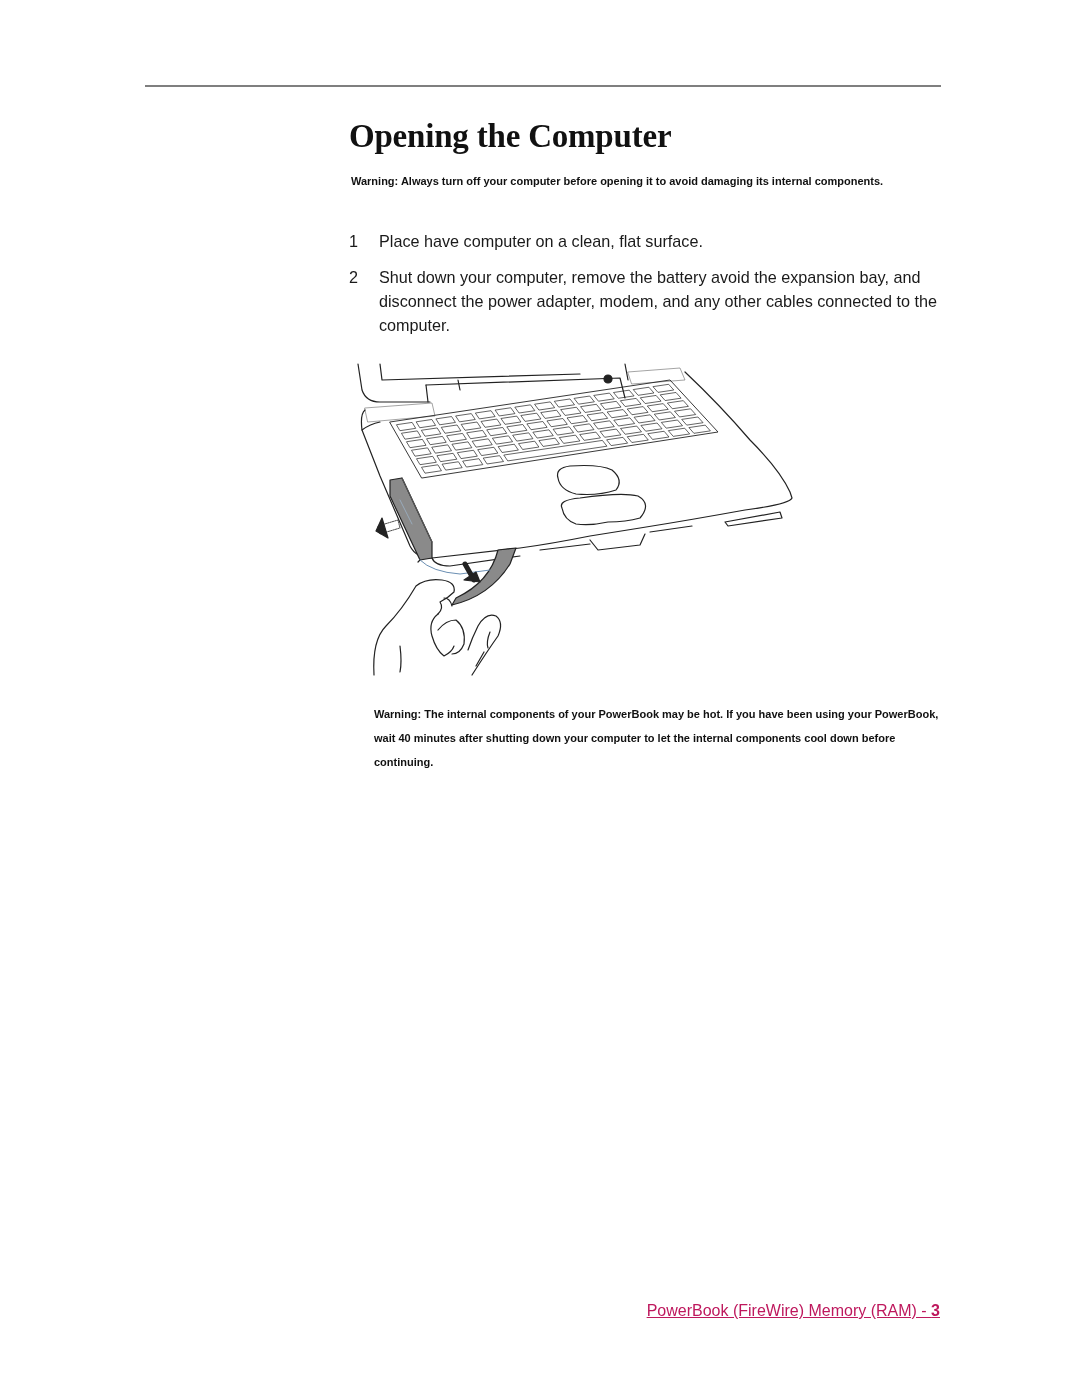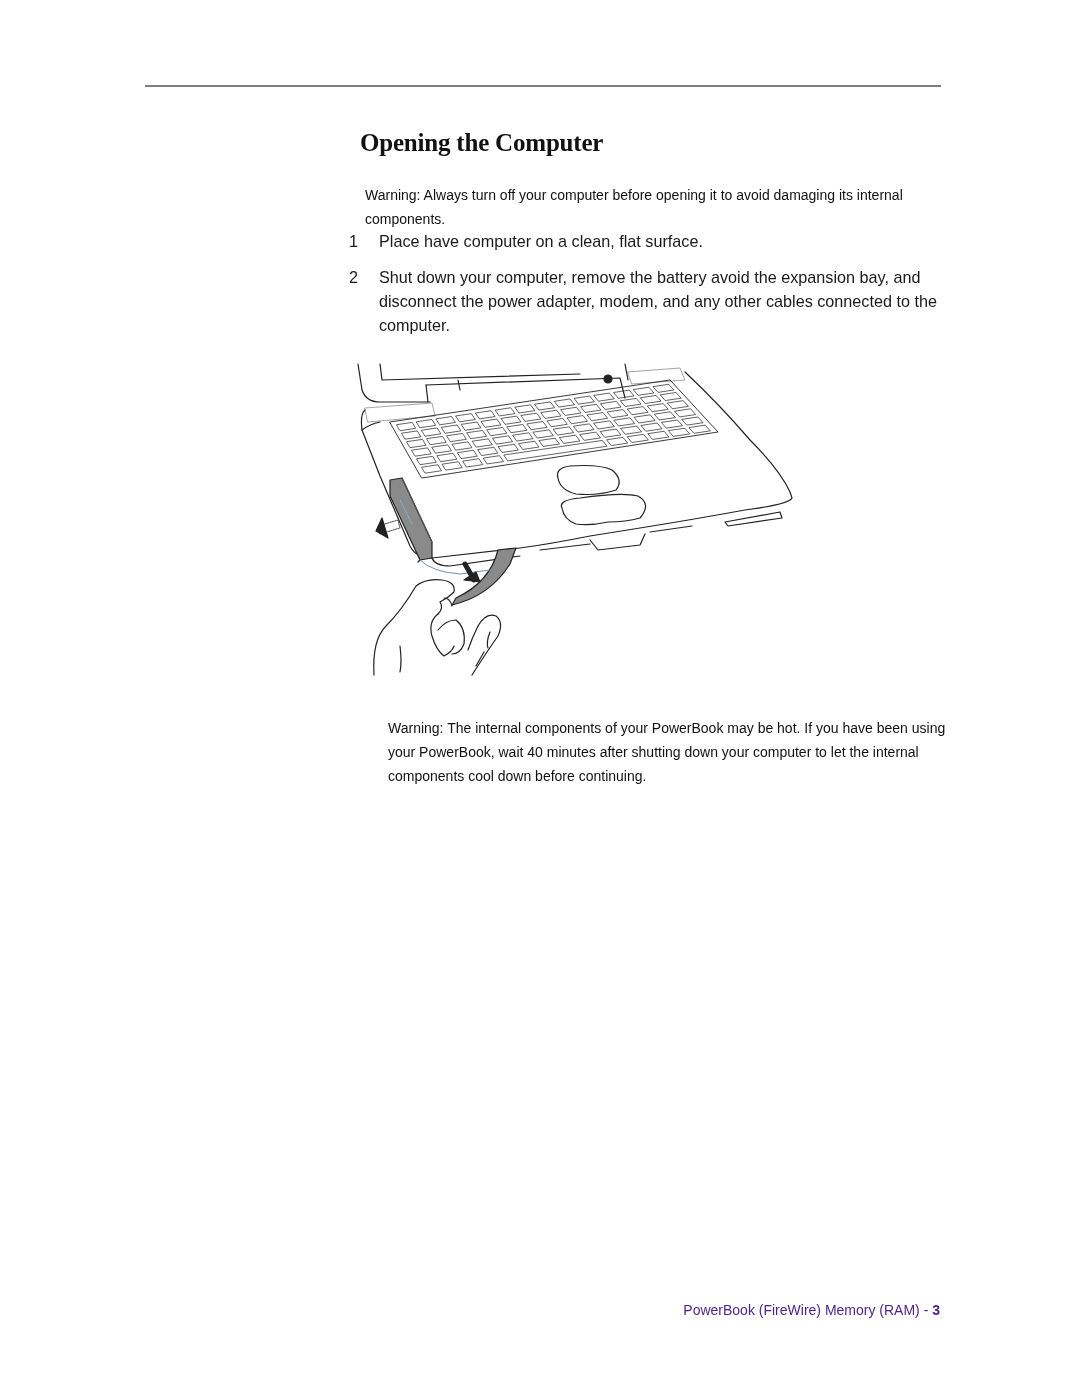--- a/index.html
+++ b/index.html
@@ -1,27 +1,27 @@
 <!DOCTYPE html>
 <html><head>
 <meta charset="utf-8">
 <style>
   html, body { margin: 0; padding: 0; background: #ffffff; }
   body { width: 1080px; height: 1397px; position: relative; overflow: hidden; color: #111; }
   .rule { position: absolute; left: 145px; top: 85px; width: 796px; height: 2px; background: #7f7f7f; }
-  .title { position: absolute; left: 349px; top: 118px; margin: 11px; font-family: "Liberation Serif", "DejaVu Serif", serif; font-weight: bold; font-size: 25px; color: #111; letter-spacing: -0.2px; }
-  .warn { position: absolute; font-family: "Liberation Sans", "DejaVu Sans", sans-serif; font-weight: normal; font-size: 14px; line-height: 24px; color: #111; margin: 16px; }
+  .title { position: absolute; left: 349px; top: 118px; margin: 0; font-family: "Liberation Serif", "DejaVu Serif", serif; font-weight: bold; font-size: 33px; color: #111; letter-spacing: -0.2px; }
+  .warn { position: absolute; font-family: "Liberation Sans", "DejaVu Sans", sans-serif; font-weight: bold; font-size: 11px; line-height: 24px; color: #111; margin: 2px; }
   .warn1 { left: 349px; top: 167px; width: 580px; }
   .warn2 { left: 372px; top: 700px; width: 580px; }
   .steps { position: absolute; left: 349px; top: 229px; width: 600px; font-family: "Liberation Sans", "DejaVu Sans", sans-serif; font-size: 16.2px; line-height: 24px; color: #1a1a1a; margin: 0; padding: 0; list-style: none; }
   .step { display: flex; margin-bottom: 12px; }
   .step-num { width: 30px; flex: 0 0 30px; }
   .step-text { flex: 1; width: 560px; }
   .figure { position: absolute; left: 340px; top: 350px; width: 480px; height: 340px; }
-  .footer { position: absolute; right: 140px; top: 1302px; font-family: "Liberation Sans", "DejaVu Sans", sans-serif; font-size: 14px; color: #4c1d95; white-space: nowrap; }
+  .footer { position: absolute; right: 140px; top: 1302px; font-family: "Liberation Sans", "DejaVu Sans", sans-serif; font-size: 16px; color: #be185d; white-space: nowrap; text-decoration: underline; }
   .footer b { font-weight: bold; }
 </style>
 </head>
 <body>
 
 <div class="rule"></div>
 
 <h1 class="title">Opening the Computer</h1>
 
 <p class="warn warn1">Warning: Always turn off your computer before opening it to avoid damaging its internal components.</p>

